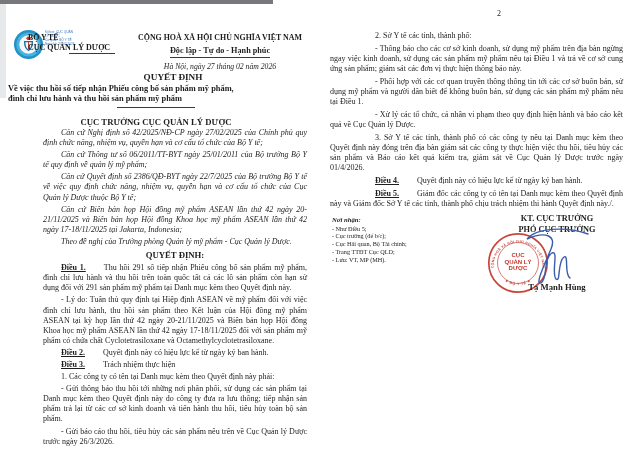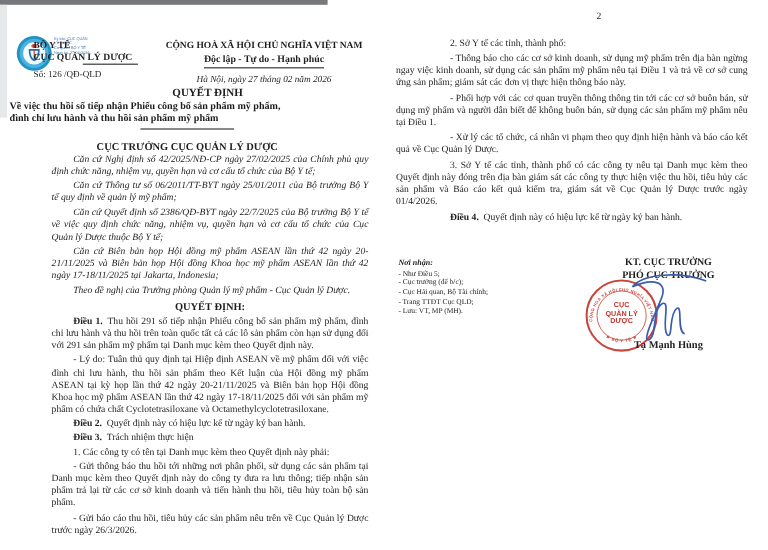--- a/index.html
+++ b/index.html
@@ -24,21 +24,21 @@
   .title{position:absolute;left:0;top:72px;width:312px;text-align:center;font-weight:bold;font-size:9.2px;margin-left:17px;}
   .subtitle{position:absolute;left:8px;top:84px;width:296px;font-weight:bold;
             font-size:8.4px;line-height:10.3px;}
   .sub-underline{width:78px;height:1px;background:#3a3a3c;margin:2px auto 0;}
   .authority{position:absolute;left:0;top:117px;width:312px;text-align:center;font-weight:bold;font-size:8.7px;}
   
   .body1{position:absolute;left:43px;top:128px;width:264px;font-size:8px;line-height:10.1px;text-align:justify;}
   .body1 p{margin:0 0 2px;text-indent:18px;}
   .recital{font-style:italic;}
   .decree{text-align:center;font-weight:bold;font-size:8.7px;margin:3px 0;}
-  b.lab{margin-right:4px;}
+  b.lab{margin-right:18px;text-decoration:underline;}
   
   .pagenum{position:absolute;left:497px;top:9px;font-size:8px;}
   .body2{position:absolute;left:330px;top:31px;width:293px;font-size:8px;line-height:10.2px;text-align:justify;}
   .body2 p{margin:0 0 2.5px;text-indent:45px;}
   .recipients{position:absolute;left:332px;top:216px;width:135px;font-size:6.2px;line-height:7.7px;}
   .rec-label{font-weight:bold;font-style:italic;font-size:6.7px;margin-bottom:1px;}
   .sigblock{position:absolute;left:462px;top:213px;width:190px;text-align:center;font-weight:bold;
             font-size:8.3px;line-height:11px;}
   .stamp{position:absolute;left:486px;top:231px;width:64px;height:64px;opacity:.92;}
   .stamp-center{position:absolute;left:486px;top:252px;width:64px;text-align:center;color:#c4362c;
@@ -70,21 +70,20 @@
       <div>Ký bởi: CỤC QUẢN</div>
       <div>LÝ DƯỢC</div>
       <div>Cơ quan: BỘ Y TẾ</div>
       <div>Ngày ký: 27-02-2026</div>
     </div>
 
     <div class="org">
       <div class="org-min">BỘ Y TẾ</div>
       <div class="org-agency">CỤC QUẢN LÝ DƯỢC</div>
       <div class="org-underline"></div>
-      <div class="org-num">Số: 126 /QĐ-QLD</div>
     </div>
 
     <div class="nat">
       <div class="nat-l1">CỘNG HOÀ XÃ HỘI CHỦ NGHĨA VIỆT NAM</div>
       <div><span class="nat-l2">Độc lập - Tự do - Hạnh phúc</span></div>
       <div class="nat-date">Hà Nội, ngày 27 tháng 02 năm 2026</div>
     </div>
 
     <div class="title">QUYẾT ĐỊNH</div>
     <div class="subtitle">
@@ -116,20 +115,21 @@
 
     <div class="pagenum">2</div>
 
     <div class="body2">
       <p>2. Sở Y tế các tỉnh, thành phố:</p>
       <p>- Thông báo cho các cơ sở kinh doanh, sử dụng mỹ phẩm trên địa bàn ngừng ngay việc kinh doanh, sử dụng các sản phẩm mỹ phẩm nêu tại Điều 1 và trả về cơ sở cung ứng sản phẩm; giám sát các đơn vị thực hiện thông báo này.</p>
       <p>- Phối hợp với các cơ quan truyền thông thông tin tới các cơ sở buôn bán, sử dụng mỹ phẩm và người dân biết để không buôn bán, sử dụng các sản phẩm mỹ phẩm nêu tại Điều 1.</p>
       <p>- Xử lý các tổ chức, cá nhân vi phạm theo quy định hiện hành và báo cáo kết quả về Cục Quản lý Dược.</p>
       <p>3. Sở Y tế các tỉnh, thành phố có các công ty nêu tại Danh mục kèm theo Quyết định này đóng trên địa bàn giám sát các công ty thực hiện việc thu hồi, tiêu hủy các sản phẩm và Báo cáo kết quả kiểm tra, giám sát về Cục Quản lý Dược trước ngày 01/4/2026.</p>
       <p><b class="lab">Điều 4.</b><span>Quyết định này có hiệu lực kể từ ngày ký ban hành.</span></p>
+      <p><b class="lab">Điều 5.</b><span>Giám đốc các công ty có tên tại Danh mục kèm theo Quyết định này và Giám đốc Sở Y tế các tỉnh, thành phố chịu trách nhiệm thi hành Quyết định này./.</span></p>
     </div>
 
     <div class="recipients">
       <div class="rec-label">Nơi nhận:</div>
       <div>- Như Điều 5;</div>
       <div>- Cục trưởng (để b/c);</div>
       <div>- Cục Hải quan, Bộ Tài chính;</div>
       <div>- Trang TTĐT Cục QLD;</div>
       <div>- Lưu: VT, MP (MH).</div>
     </div>

